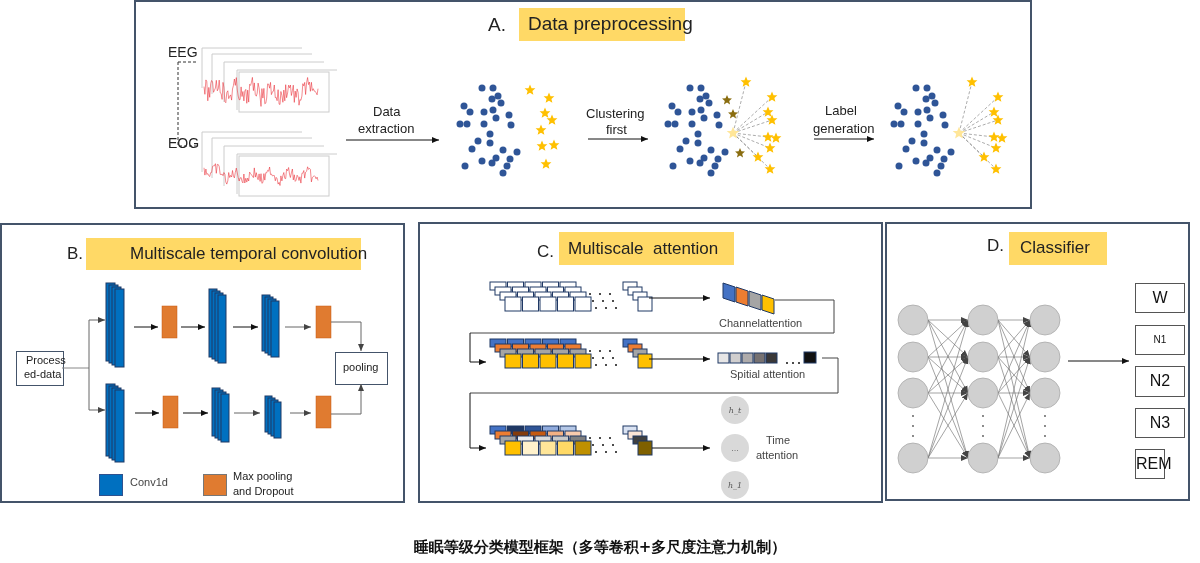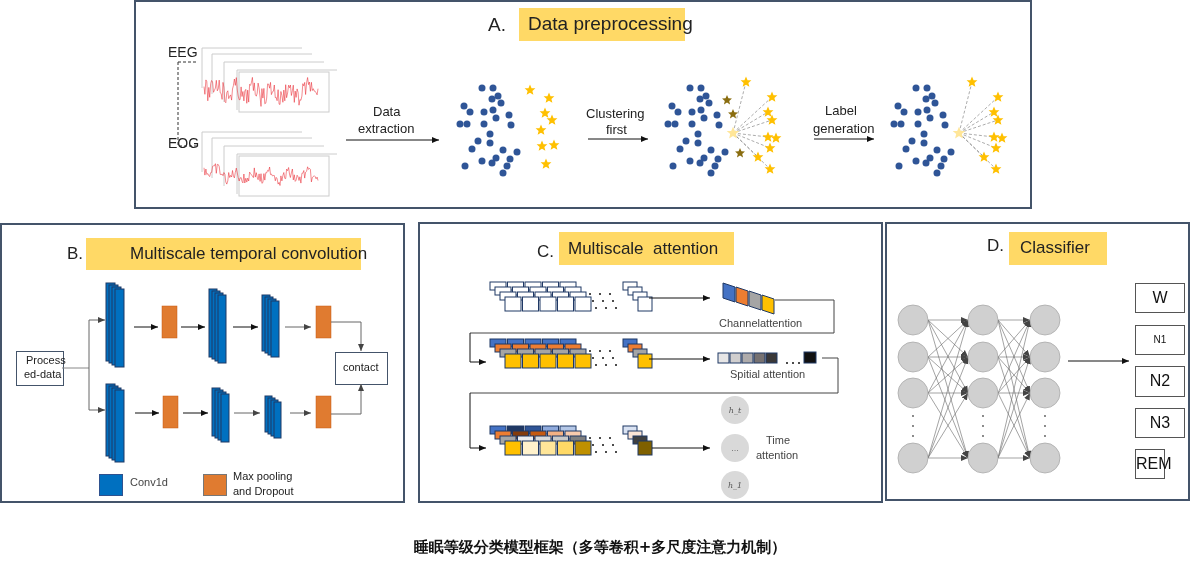--- a/index.html
+++ b/index.html
@@ -31,21 +31,21 @@
 <div class="panel" style="left:0;top:223px;width:405px;height:280px;"></div>
 <div class="txt" style="left:67px;top:244px;font-size:17px;">B.</div>
 <div class="hl" style="left:86px;top:238px;width:275px;height:32px;"></div>
 <div class="txt" style="left:98px;top:244px;font-size:17px;margin-left:32px;">Multiscale temporal convolution</div>
 
 <div style="position:absolute;left:16px;top:351px;width:46px;height:33px;border:1px solid #44546a;background:#fff;"></div>
 <div class="txt" style="left:26px;top:354px;font-size:11px;">Process</div>
 <div class="txt" style="left:24px;top:368px;font-size:11px;">ed-data</div>
 
 <div style="position:absolute;left:335px;top:352px;width:51px;height:31px;border:1px solid #44546a;background:#fff;"></div>
-<div class="txt" style="left:343px;top:361px;font-size:11px;">contact</div>
+<div class="txt" style="left:343px;top:361px;font-size:11px;">pooling</div>
 
 <div style="position:absolute;left:99px;top:474px;width:22px;height:20px;background:#0070c0;border:1px solid #2f528f;"></div>
 <div class="txt" style="left:130px;top:476px;font-size:11px;color:#444;">Conv1d</div>
 <div style="position:absolute;left:203px;top:474px;width:22px;height:20px;background:#e07b30;border:1px solid #777;"></div>
 <div class="txt" style="left:233px;top:470px;font-size:11px;">Max pooling</div>
 <div class="txt" style="left:233px;top:485px;font-size:11px;">and Dropout</div>
 
 <div class="panel" style="left:418px;top:222px;width:465px;height:281px;"></div>
 <div class="txt" style="left:537px;top:242px;font-size:17px;">C.</div>
 <div class="hl" style="left:559px;top:232px;width:175px;height:33px;"></div>

